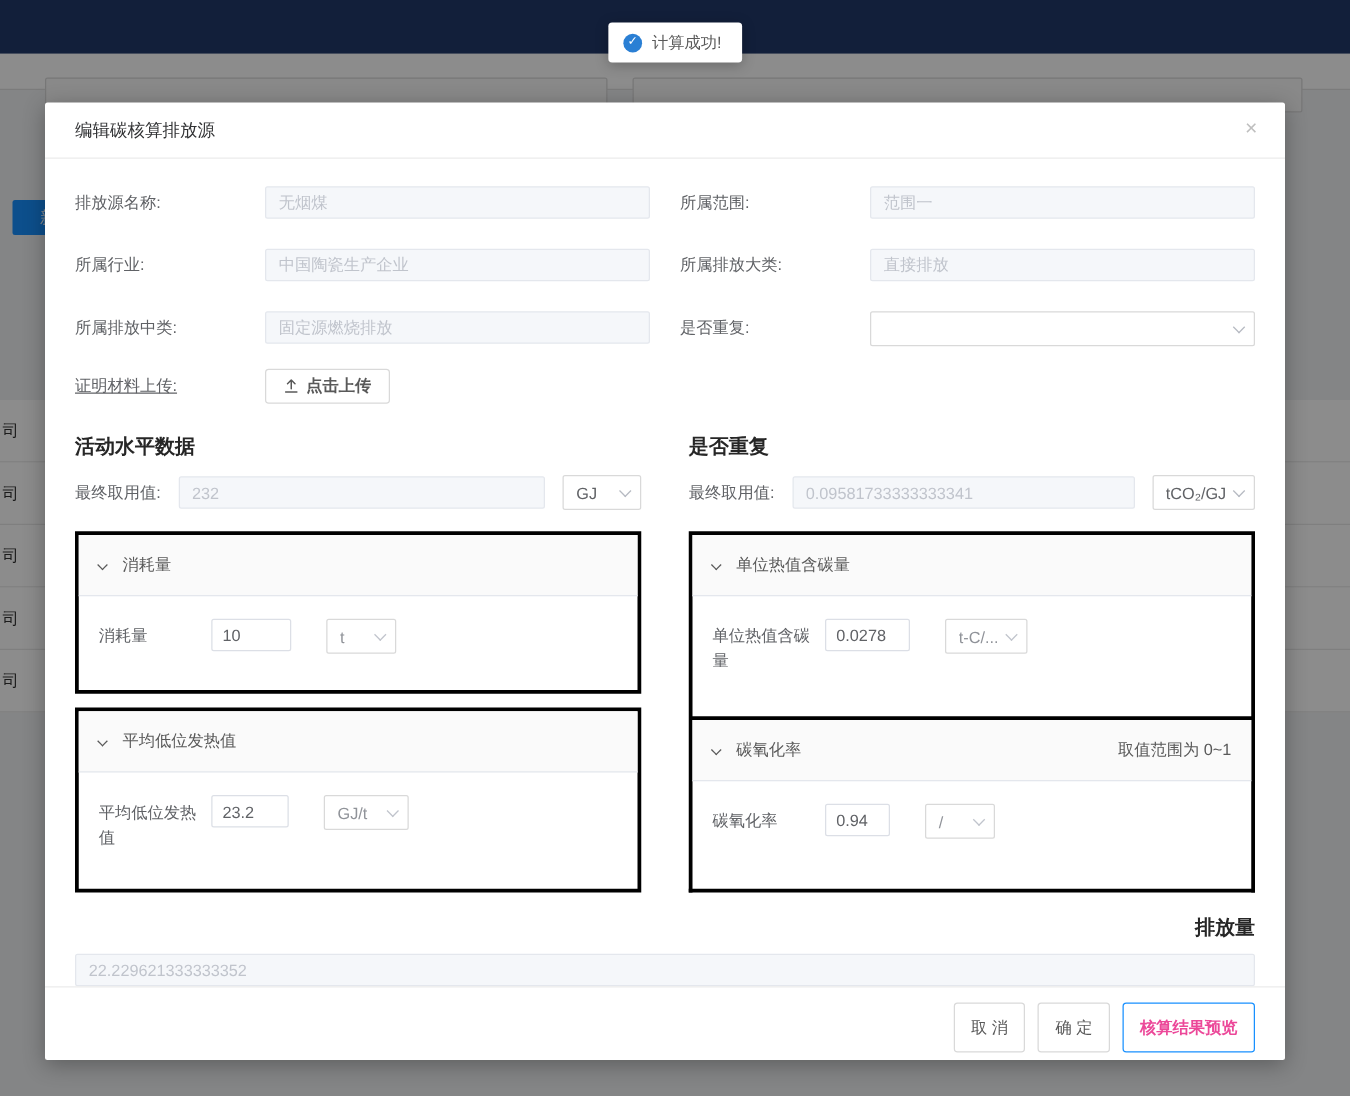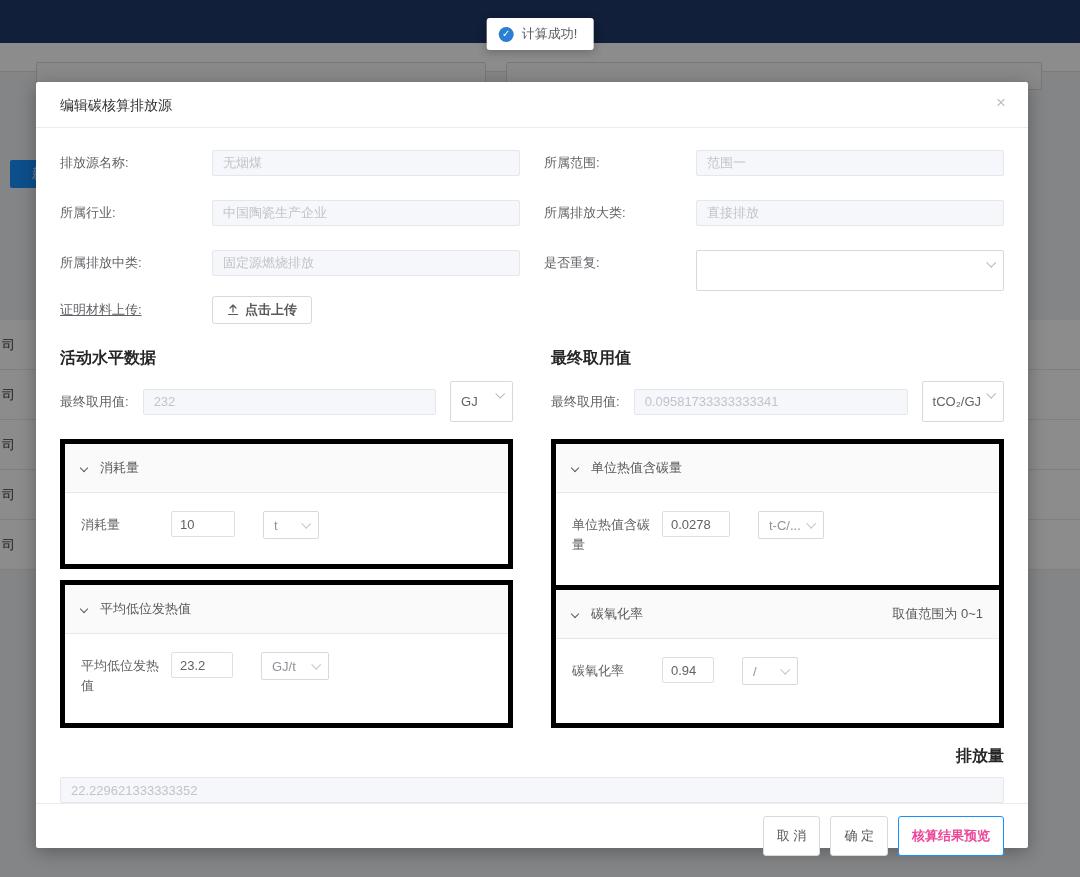--- a/index.html
+++ b/index.html
@@ -38,21 +38,21 @@
   .modal-close { position:absolute; right:22px; top:12px; font-size:17px; color:#bfbfbf; cursor:pointer; line-height:1; }
   .modal-body { padding:22px 24px 0; flex:1; }
 
   .form-grid { display:grid; grid-template-columns:1fr 1fr; column-gap:22px; row-gap:20px;gap:24px; }
   .form-item { display:flex; align-items:center; }
   .form-item > label { width:152px; flex:none; font-size:13px; color:#606266; }
   .ctrl { flex:1; height:26px; }
   input.txt { width:100%; height:26px; border:1px solid #e0e3e9; border-radius:2px; padding:0 10px;
     font-size:13px; color:#606266; background:#fff; font-family:inherit; outline:none; }
   input.txt:disabled { background:#f5f7fa; color:#c0c4cc; border-color:#e4e7ed; }
-  .select-box { position:relative; height:41px; border:1px solid #d9d9d9; border-radius:2px; background:#fff;
+  .select-box { position:relative; height:28px; border:1px solid #d9d9d9; border-radius:2px; background:#fff;
     display:flex; align-items:center; padding:0 22px 0 10px; font-size:13px; color:#606266; }
   .select-box.full { width:100%; }
   .chev { display:inline-block; width:7px; height:7px; border-right:1.4px solid #b6bac2; border-bottom:1.4px solid #b6bac2;
     transform:rotate(45deg) translateY(-1px); }
   .select-box .chev { position:absolute; right:9px; top:9px; }
 
   .upload-row { display:flex; align-items:center; margin-top:20px; }
   .upload-row > label { width:152px; flex:none; font-size:13px; color:#606266;text-decoration:underline; }
   .upload-btn { height:28px; border:1px solid #d9d9d9; border-radius:3px; background:#fff; padding:0 14px;
     font-size:13px; color:#595959; display:flex; align-items:center; gap:6px; cursor:pointer; font-weight:bold; }
@@ -60,21 +60,21 @@
   .cols { display:flex; gap:38px; margin-top:24px; }
   .col { flex:1; min-width:0; }
   .sec-title { font-size:16px; font-weight:bold; color:#262626; margin-bottom:12px; }
   .final-row { display:flex; align-items:center; gap:14px; margin-bottom:17px; }
   .final-row label { font-size:13px; color:#606266; flex:none; }
   .final-input-l { width:162px; }
   .final-input-r { width:150px; }
   .unit-select-l { width:80px; }
   .unit-select-r { width:88px; }
 
-  .card { border:5px solid #000000; background:#fff; }
+  .card { border:3px solid #000000; background:#fff; }
   .card + .card { }
   .card-header { height:49px; background:#fafafa; border-bottom:1px solid #e4e7ed; display:flex; align-items:center;
     padding:0 16px; gap:13px; font-size:13px; color:#595959; }
   .card-header .chev { border-color:#595959; width:6px; height:6px; transform:rotate(45deg); }
   .card-hint { margin-left:auto; font-size:13px; color:#595959; }
   .card-body { padding:18px 16px; display:flex; align-items:flex-start; gap:0; }
   .card-body .row-label { width:90px; flex:none; font-size:13px; color:#606266; line-height:1.5; padding-top:4px; }
   .mini-input { height:26px; border:1px solid #dcdfe6; border-radius:2px; padding:0 8px; font-size:13px;
     color:#606266; background:#fff; font-family:inherit; outline:none; }
   .unit-mini { height:28px; margin-left:28px; color:#909399; }
@@ -217,21 +217,21 @@
             <input class="mini-input" style="width: 62px;" value="23.2">
             <div class="select-box unit-mini" style="width:68px">
               <span>GJ/t</span>
               <span class="chev"></span>
             </div>
           </div>
         </div>
       </div>
 
       <div class="col">
-        <div class="sec-title">最终取用值</div>
+        <div class="sec-title">是否重复</div>
         <div class="final-row">
           <label>最终取用值:</label>
           <input class="txt final-input-r" disabled="" value="0.09581733333333341" style="">
           <div class="select-box unit-select-r">
             <span>tCO₂/GJ</span>
             <span class="chev"></span>
           </div>
         </div>
 
         <div class="card h-carbon">

